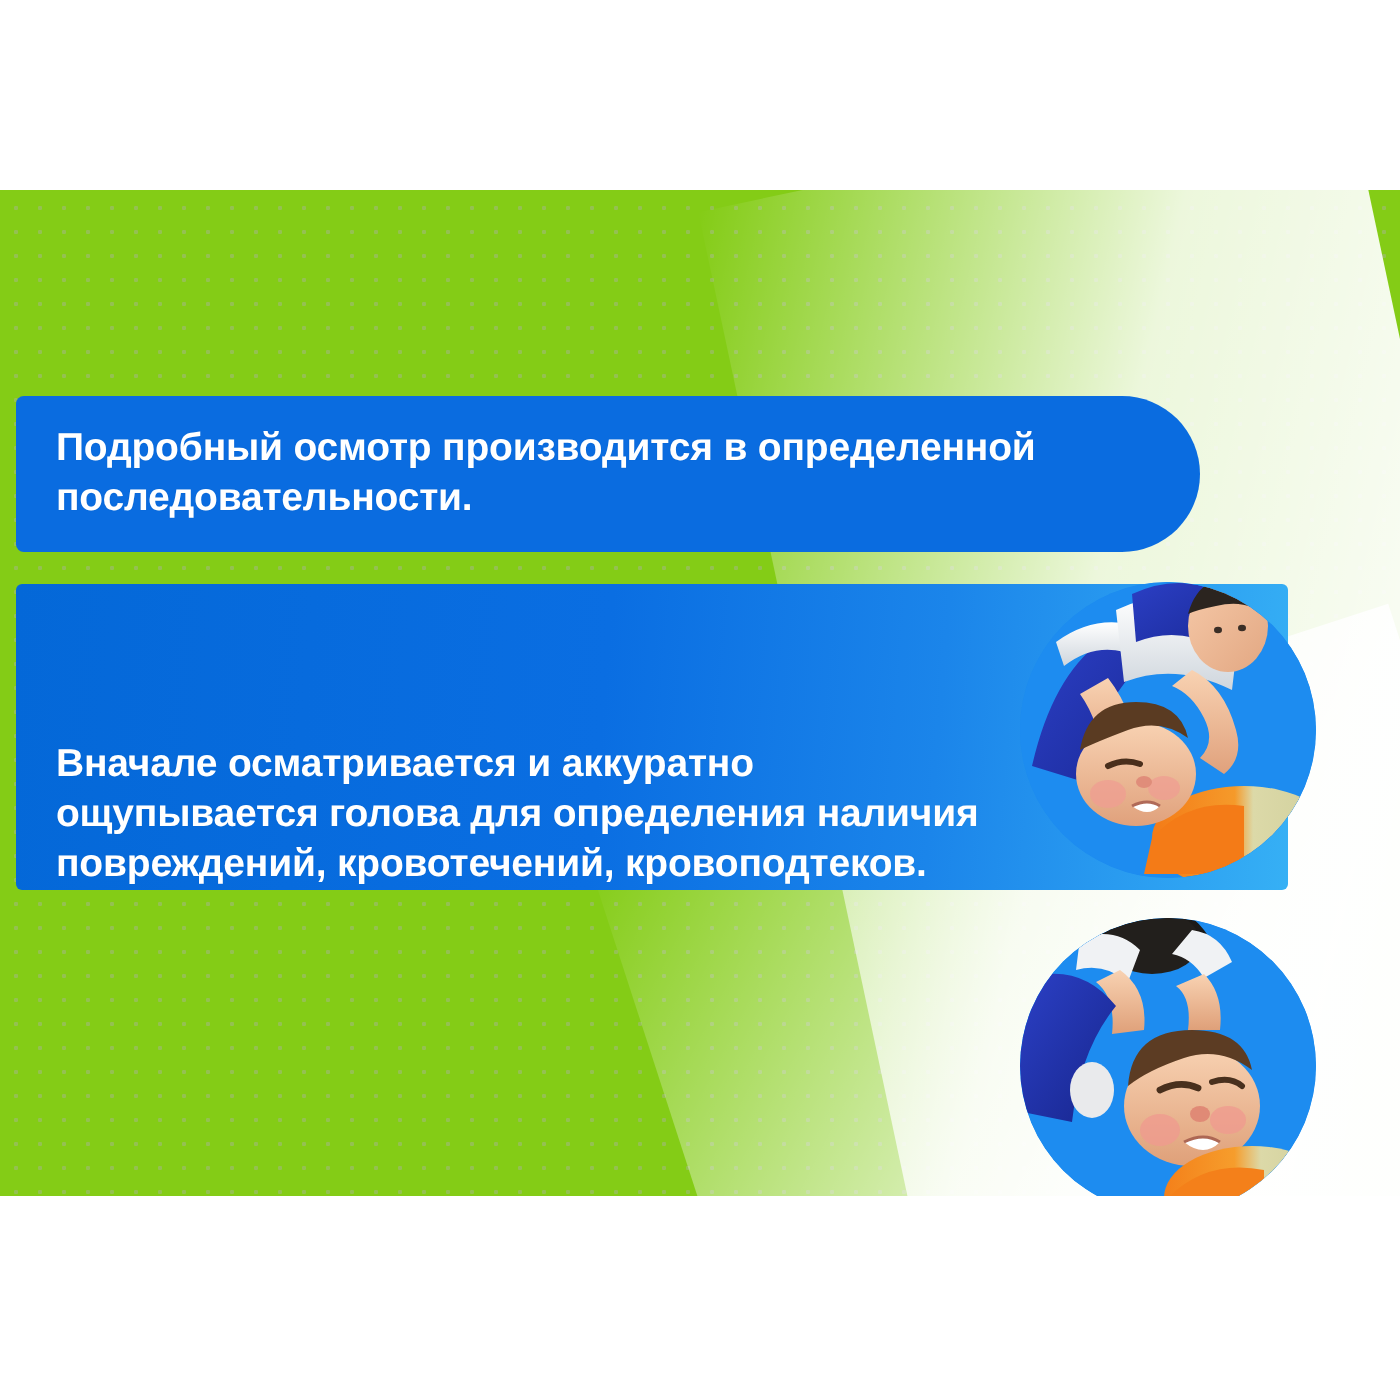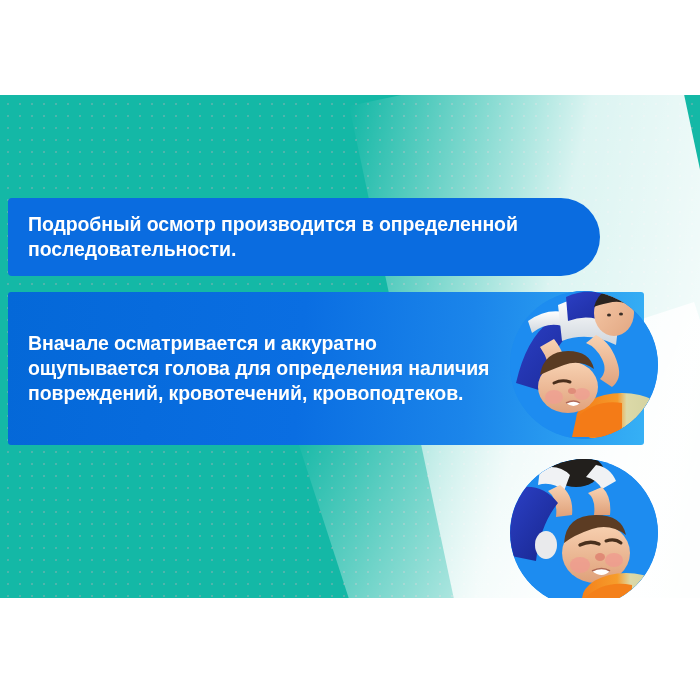--- a/index.html
+++ b/index.html
@@ -3,21 +3,21 @@
 <meta charset="utf-8">
 <style>
   html,body{margin:0;padding:0;}
   body{
     width:700px;height:700px;background:#ffffff;
     font-family:"Liberation Sans","DejaVu Sans",sans-serif;
     overflow:hidden;position:relative;
   }
   #slide{
     position:absolute;left:0;top:95px;width:700px;height:503px;
-    background:#14b8a6;overflow:hidden;
+    background:#84cc16;overflow:hidden;
   }
   
   #dots{
     position:absolute;inset:0;
     background-image:radial-gradient(circle, rgba(175,175,180,.38) 1px, rgba(0,0,0,0) 1.2px);
     background-size:12px 12px;background-position:2px 3px;
     pointer-events:none;
   }
   
   #sheen1{
@@ -45,21 +45,21 @@
   #banner1{
     top:103px;width:592px;height:78px;
     background:#0a6ce0;
     border-radius:4px 40px 40px 4px;
     padding-left:20px;padding-right:24px;
   }
   #banner2{
     top:197px;width:636px;height:153px;
     background:linear-gradient(95deg,#0468d8 0%,#0a6ee2 46%,#1b85ea 72%,#2ea3f2 92%,#36b0f5 100%);
     border-radius:3px 3px 3px 3px;
-    padding-left:20px;padding-right:150px;
+    padding-left:20px;padding-right:150px;align-items:flex-end;
   }
   #banner3{
     top:365px;width:636px;height:153px;
     background:linear-gradient(95deg,#0468d8 0%,#0a6ee2 46%,#1b85ea 72%,#2ea3f2 92%,#36b0f5 100%);
     border-radius:3px;
     padding-left:20px;padding-right:150px;
   }
   .photo{
     position:absolute;width:148px;height:148px;border-radius:50%;
     overflow:hidden;z-index:4;

